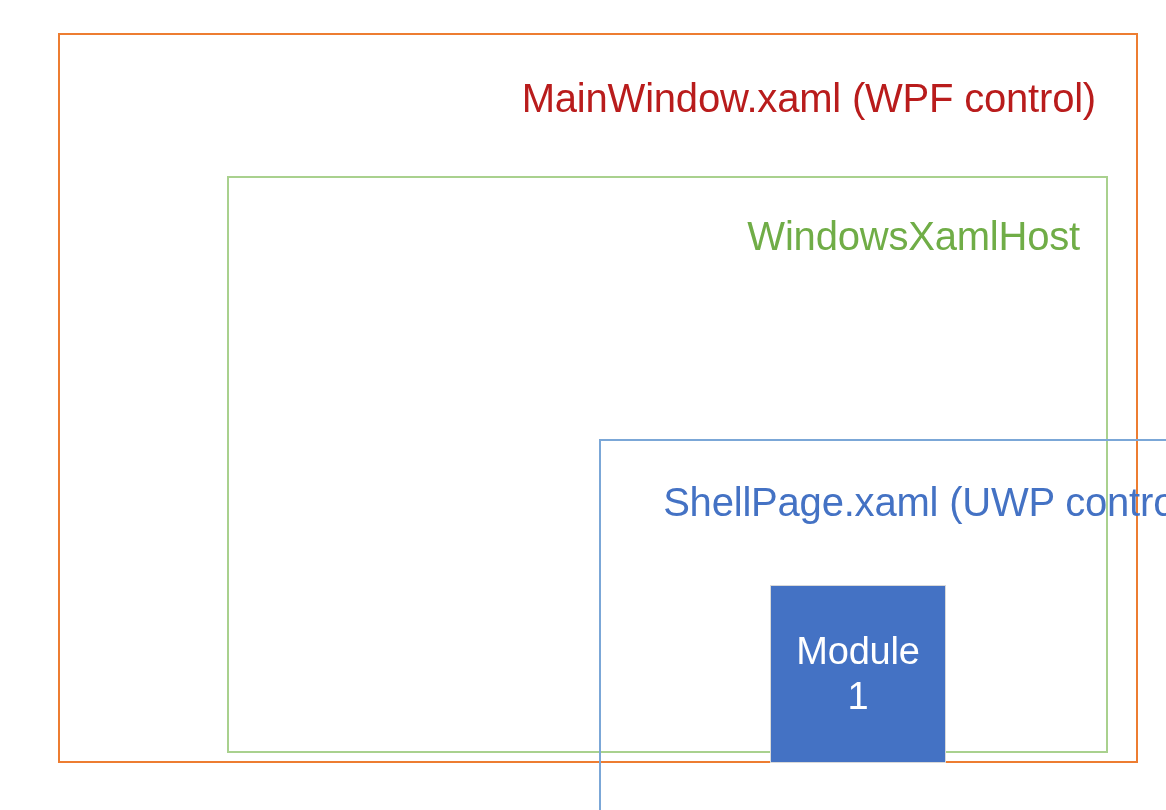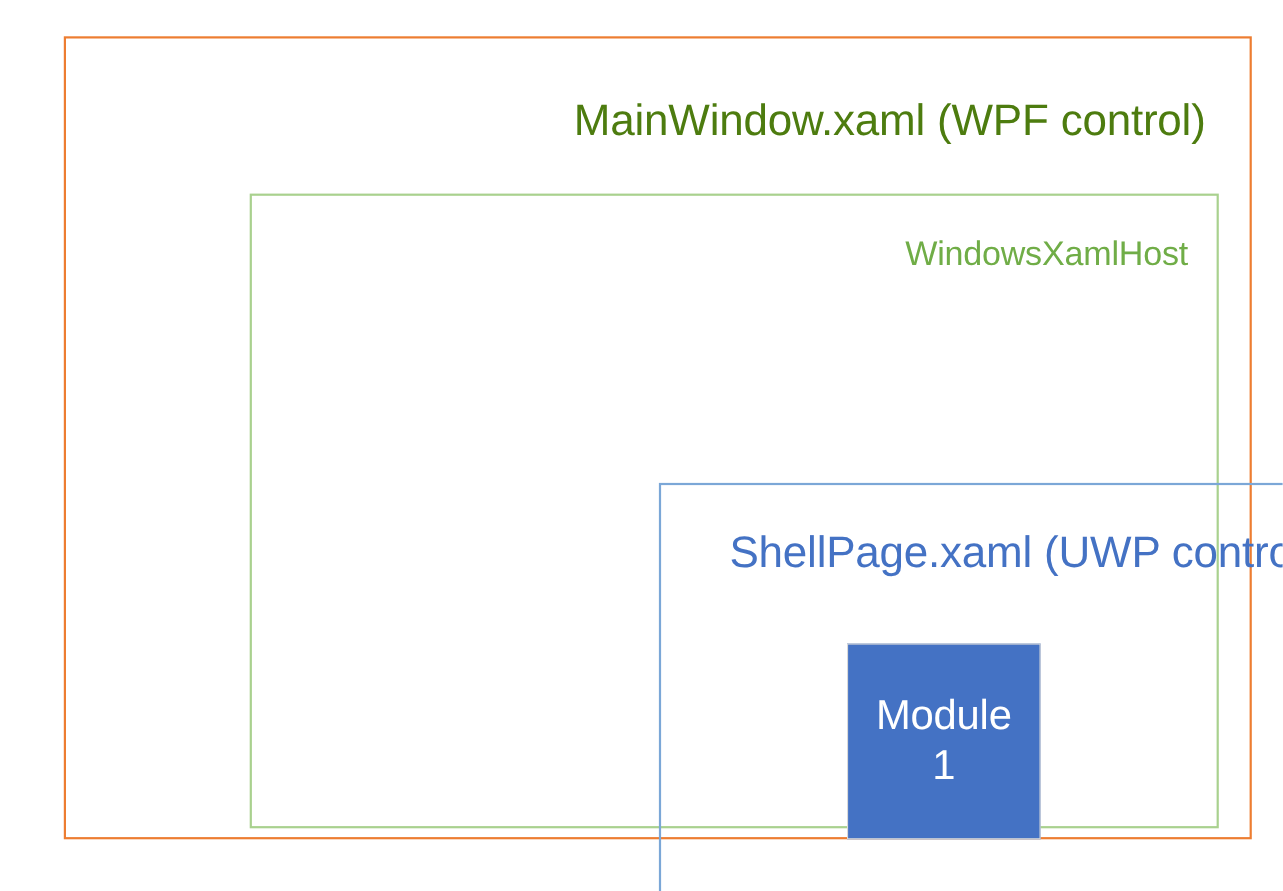--- a/index.html
+++ b/index.html
@@ -31,42 +31,41 @@
     box-sizing: border-box;
     border: 2px solid #ED7D31;
     background: transparent;
   }
   .label-outer {
     position: absolute;
     right: 40px;
     top: 42px;
     font-size: 40px;
     line-height: 1.05;
-    color: #4d7c0f;
+    color: #b91c1c;
     white-space: nowrap;
     letter-spacing: -0.2px;
-    margin-top: 12px;
   }
 
   
   .frame-middle {
     position: absolute;
     left: 167px;
     top: 141px;
     width: 881px;
     height: 577px;
     box-sizing: border-box;
     border: 2px solid #A9D18E;
     background: transparent;
   }
   .label-middle {
     position: absolute;
     right: 26px;
     top: 37px;
-    font-size: 31px;
+    font-size: 40px;
     line-height: 1.05;
     color: #70AD47;
     white-space: nowrap;
     letter-spacing: -0.2px;
     text-align: right;
   }
 
   
   .frame-inner {
     position: absolute;

